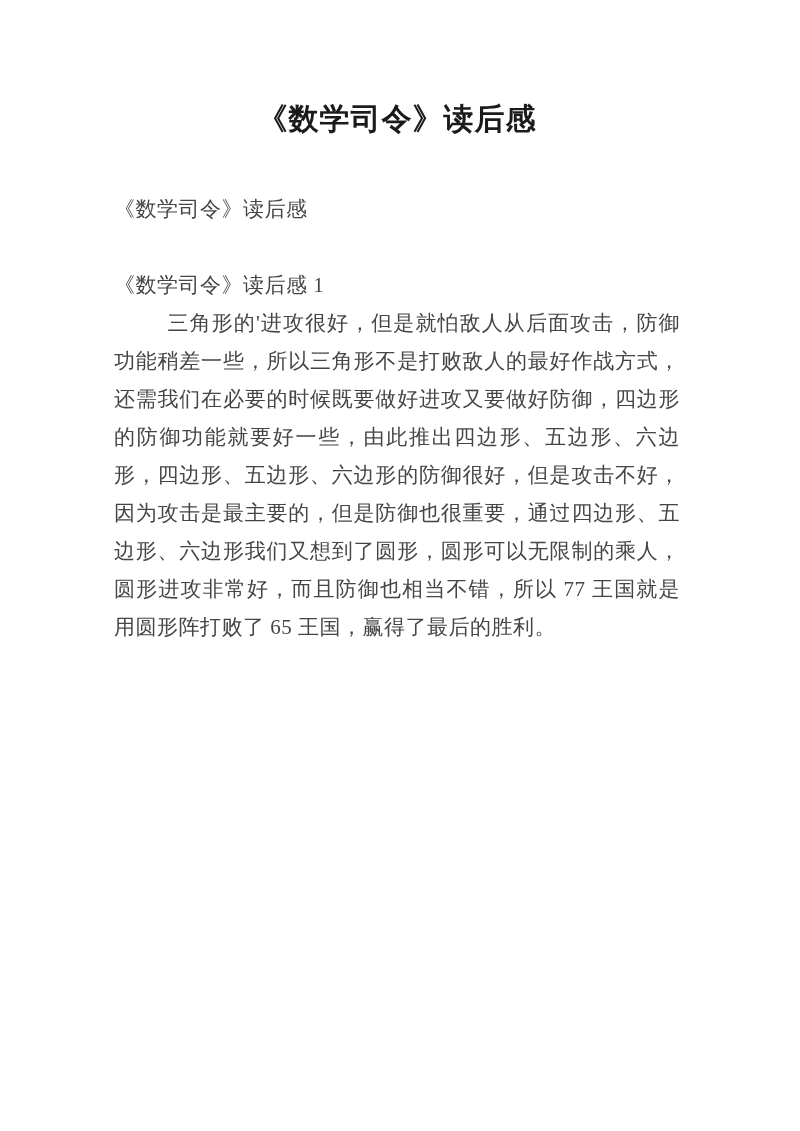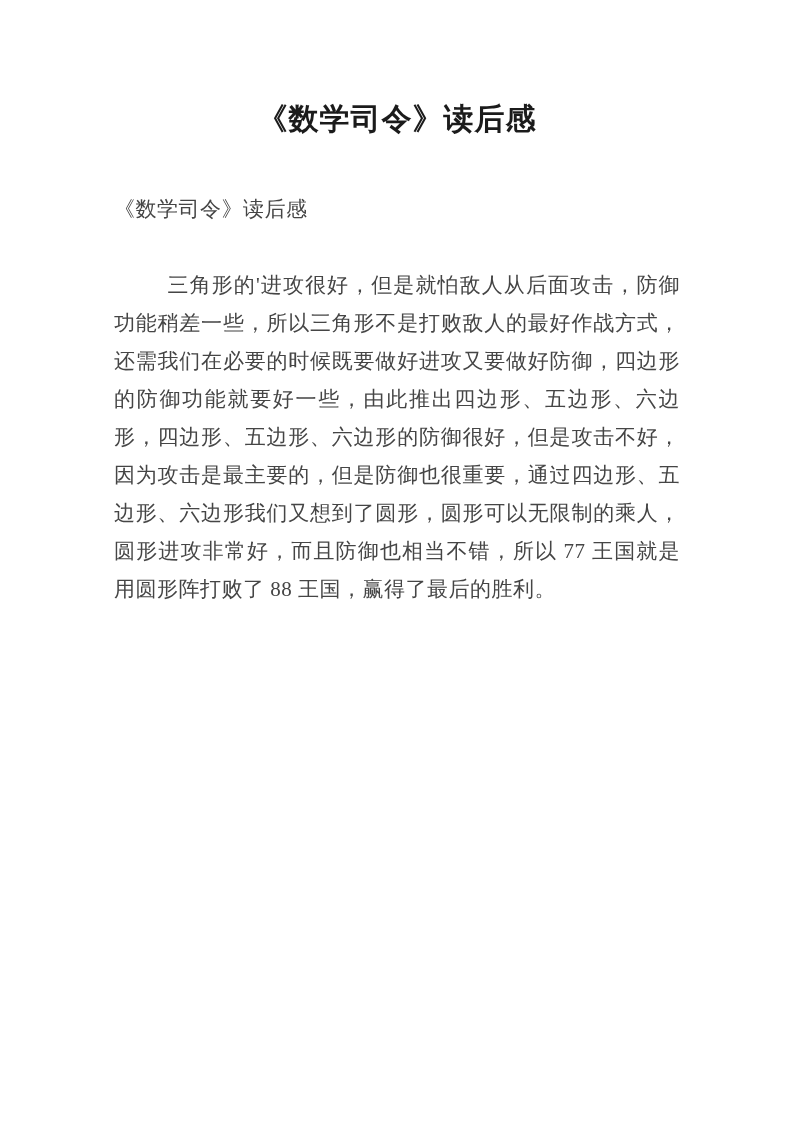--- a/index.html
+++ b/index.html
@@ -46,17 +46,18 @@
 </head>
 <body>
 
 <div class="page">
 
   <h1 class="doc-title">《数学司令》读后感</h1>
 
   <p class="para gap-after">《数学司令》读后感</p>
 
 
+  <p class="para">《数学司令》读后感 1</p>
 
 
-  <p class="para indent">三角形的'进攻很好，但是就怕敌人从后面攻击，防御功能稍差一些，所以三角形不是打败敌人的最好作战方式，还需我们在必要的时候既要做好进攻又要做好防御，四边形的防御功能就要好一些，由此推出四边形、五边形、六边形，四边形、五边形、六边形的防御很好，但是攻击不好，因为攻击是最主要的，但是防御也很重要，通过四边形、五边形、六边形我们又想到了圆形，圆形可以无限制的乘人，圆形进攻非常好，而且防御也相当不错，所以 77 王国就是用圆形阵打败了 88 王国，赢得了最后的胜利。</p>
+  <p class="para indent">三角形的'进攻很好，但是就怕敌人从后面攻击，防御功能稍差一些，所以三角形不是打败敌人的最好作战方式，还需我们在必要的时候既要做好进攻又要做好防御，四边形的防御功能就要好一些，由此推出四边形、五边形、六边形，四边形、五边形、六边形的防御很好，但是攻击不好，因为攻击是最主要的，但是防御也很重要，通过四边形、五边形、六边形我们又想到了圆形，圆形可以无限制的乘人，圆形进攻非常好，而且防御也相当不错，所以 77 王国就是用圆形阵打败了 65 王国，赢得了最后的胜利。</p>
 
 </div>
 
 </body></html>

